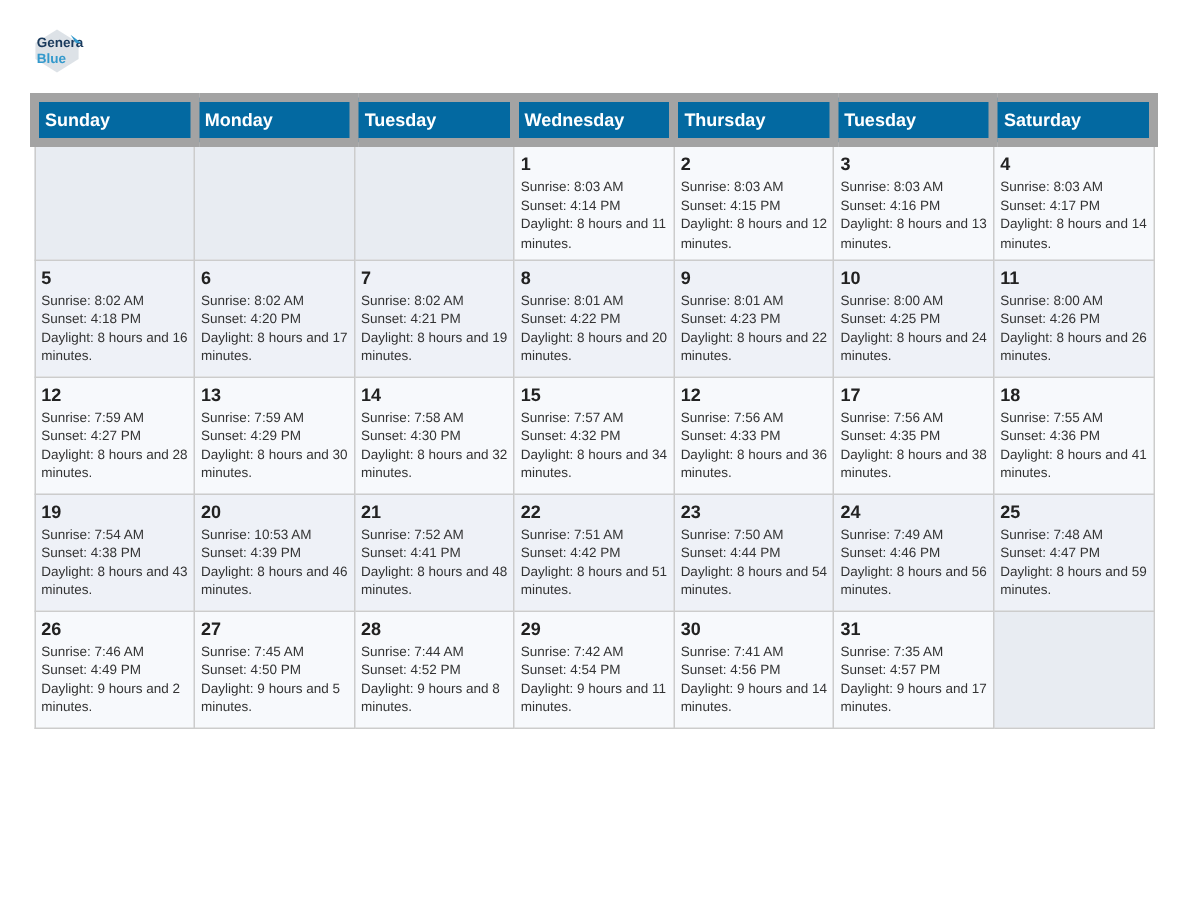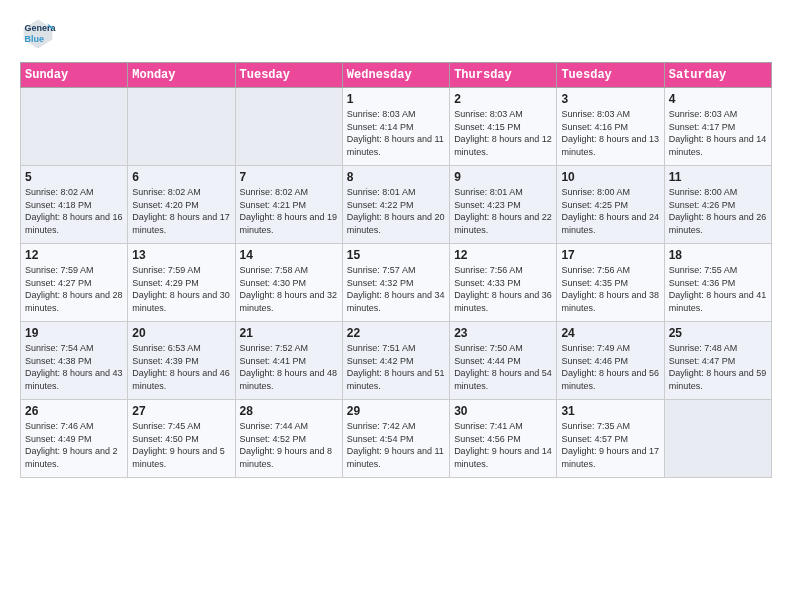--- a/index.html
+++ b/index.html
@@ -41,28 +41,27 @@
     .subtitle {
       font-size: 14px;
       color: #444;
     }
     table {
       width: 100%;
       border-collapse: collapse;
       table-layout: fixed;
     }
     thead tr th {
-      background: #ec4899;
+      background: #0369a1;
       color: #fff;
       font-size: 12px;
       font-weight: bold;
       padding: 5px 4px;
       text-align: left;
-      border: 1px solid #a3a3a3;
-      font-family: Liberation Mono, monospace;
+      border: 6px solid #a3a3a3;
     }
     tbody tr td {
       vertical-align: top;
       border: 1px solid #ccc;
       padding: 4px 4px 2px 4px;
       font-size: 9.5px;
       color: #222;
       height: 78px;
       background: #fff;
     }
@@ -282,21 +281,21 @@
             <span class="day-num">19</span>
             <div class="day-info">
               <div>Sunrise: 7:54 AM</div>
               <div>Sunset: 4:38 PM</div>
               <div>Daylight: 8 hours and 43 minutes.</div>
             </div>
           </td>
           <td>
             <span class="day-num">20</span>
             <div class="day-info">
-              <div>Sunrise: 6:53 AM</div>
+              <div>Sunrise: 10:53 AM</div>
               <div>Sunset: 4:39 PM</div>
               <div>Daylight: 8 hours and 46 minutes.</div>
             </div>
           </td>
           <td>
             <span class="day-num">21</span>
             <div class="day-info">
               <div>Sunrise: 7:52 AM</div>
               <div>Sunset: 4:41 PM</div>
               <div>Daylight: 8 hours and 48 minutes.</div>

